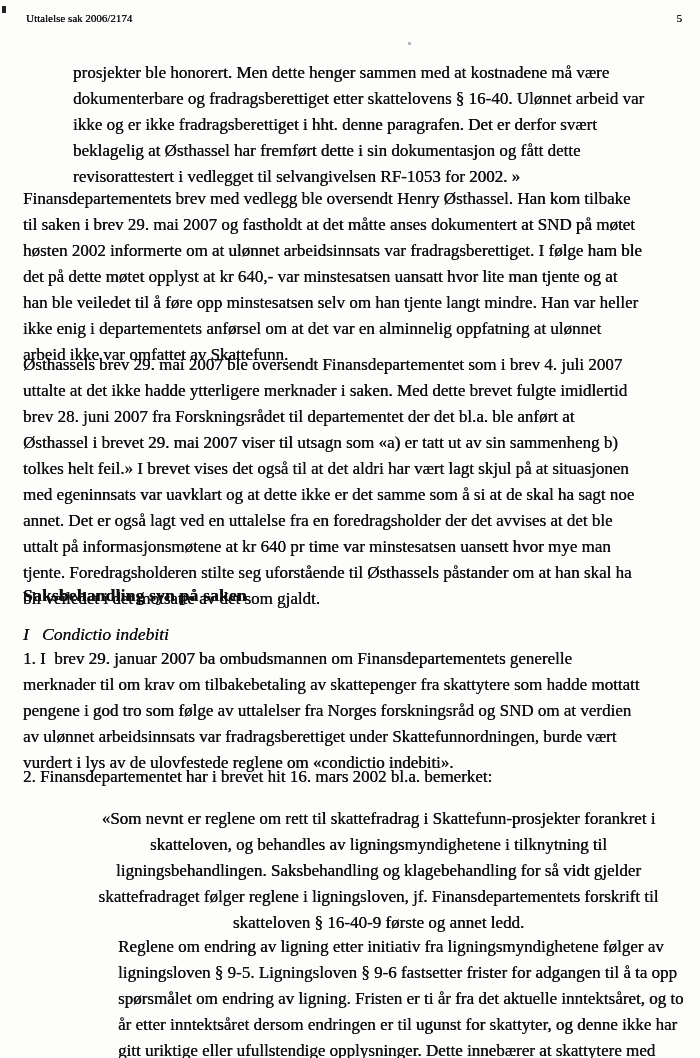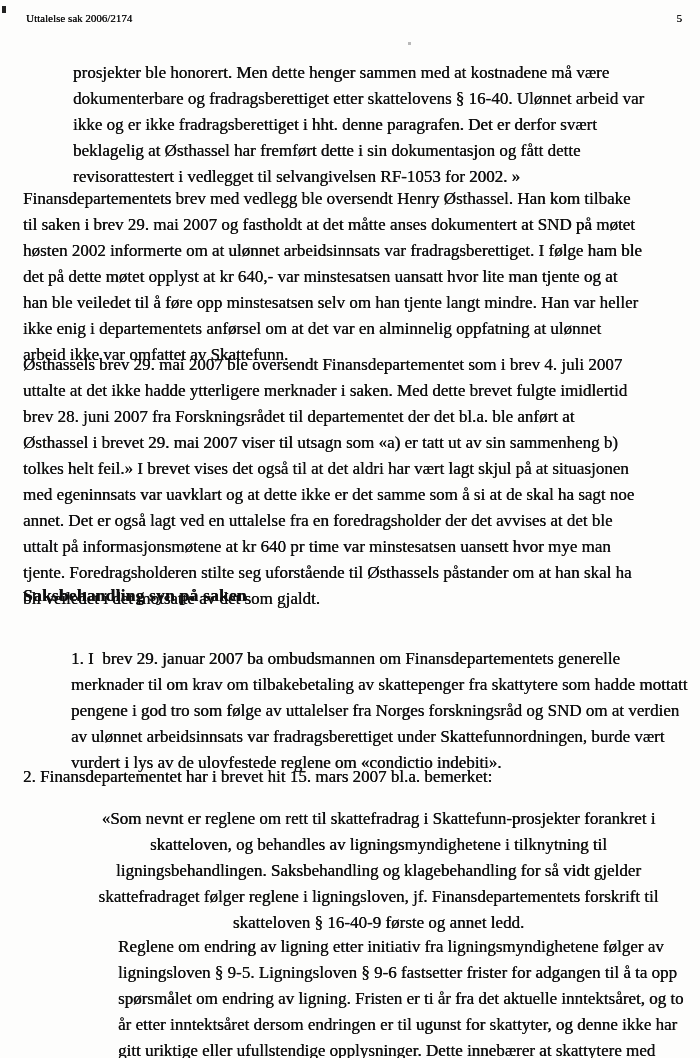--- a/index.html
+++ b/index.html
@@ -85,28 +85,29 @@
 Østhassel i brevet 29. mai 2007 viser til utsagn som «a) er tatt ut av sin sammenheng b)
 tolkes helt feil.» I brevet vises det også til at det aldri har vært lagt skjul på at situasjonen
 med egeninnsats var uavklart og at dette ikke er det samme som å si at de skal ha sagt noe
 annet. Det er også lagt ved en uttalelse fra en foredragsholder der det avvises at det ble
 uttalt på informasjonsmøtene at kr 640 pr time var minstesatsen uansett hvor mye man
 tjente. Foredragsholderen stilte seg uforstående til Østhassels påstander om at han skal ha
 bli veiledet i det motsatte av det som gjaldt.</div>
 
   <div class="txt body-left section-heading" style="top:582px;">Saksbehandling syn på saken</div>
 
+  <div class="txt body-left subsection-heading" style="top:621px;">I   Condictio indebiti</div>
 
-  <div class="txt body-left" style="top:646px;margin-left:48px;">1. I  brev 29. januar 2007 ba ombudsmannen om Finansdepartementets generelle
+  <div class="txt body-left" style="top:646px;">1. I  brev 29. januar 2007 ba ombudsmannen om Finansdepartementets generelle
 merknader til om krav om tilbakebetaling av skattepenger fra skattytere som hadde mottatt
 pengene i god tro som følge av uttalelser fra Norges forskningsråd og SND om at verdien
 av ulønnet arbeidsinnsats var fradragsberettiget under Skattefunnordningen, burde vært
 vurdert i lys av de ulovfestede reglene om «condictio indebiti».</div>
 
-  <div class="txt body-left" style="top:764px;">2. Finansdepartementet har i brevet hit 15. mars 2007 bl.a. bemerket:</div>
+  <div class="txt body-left" style="top:764px;">2. Finansdepartementet har i brevet hit 16. mars 2002 bl.a. bemerket:</div>
 
   <div class="txt quote-left" style="top:806px;text-align:center;">«Som nevnt er reglene om rett til skattefradrag i Skattefunn-prosjekter forankret i
 skatteloven, og behandles av ligningsmyndighetene i tilknytning til
 ligningsbehandlingen. Saksbehandling og klagebehandling for så vidt gjelder
 skattefradraget følger reglene i ligningsloven, jf. Finansdepartementets forskrift til
 skatteloven § 16-40-9 første og annet ledd.</div>
 
   <div class="txt quote-left" style="top:934px;margin-left:45px;">Reglene om endring av ligning etter initiativ fra ligningsmyndighetene følger av
 ligningsloven § 9-5. Ligningsloven § 9-6 fastsetter frister for adgangen til å ta opp
 spørsmålet om endring av ligning. Fristen er ti år fra det aktuelle inntektsåret, og to

